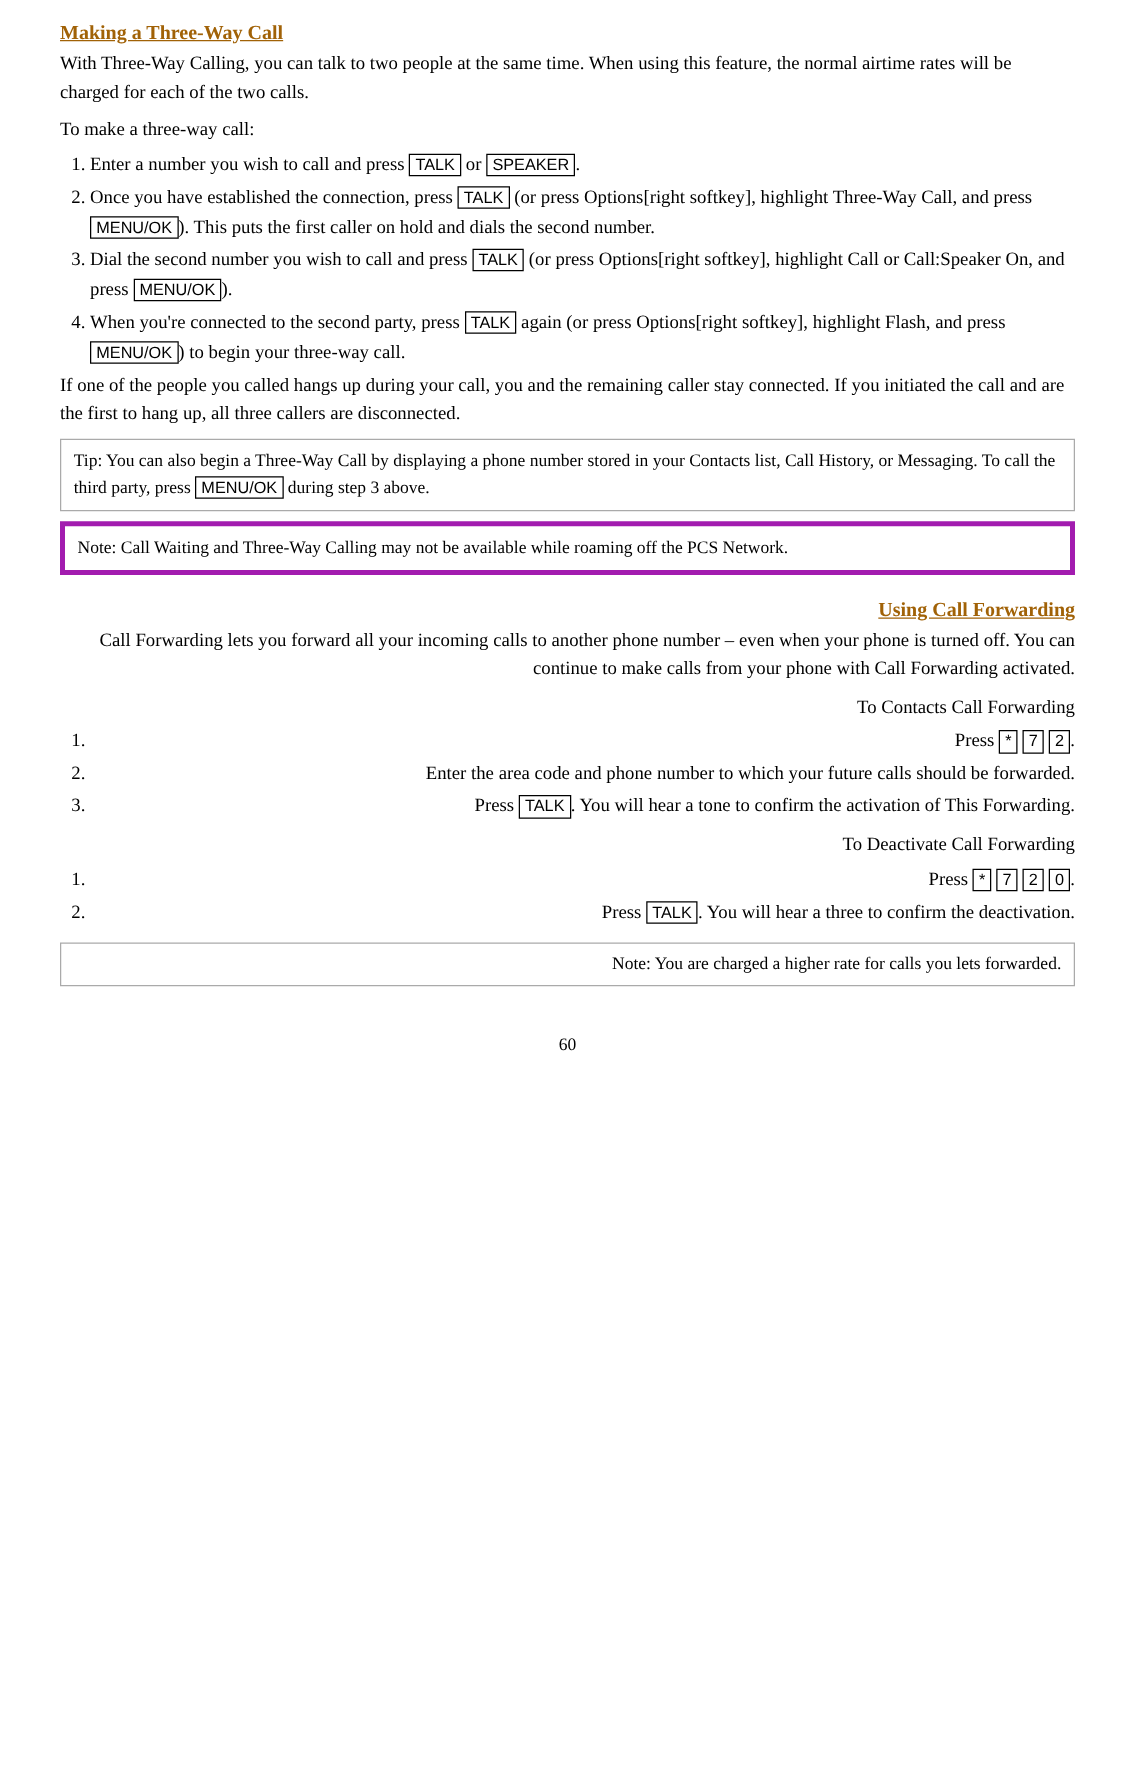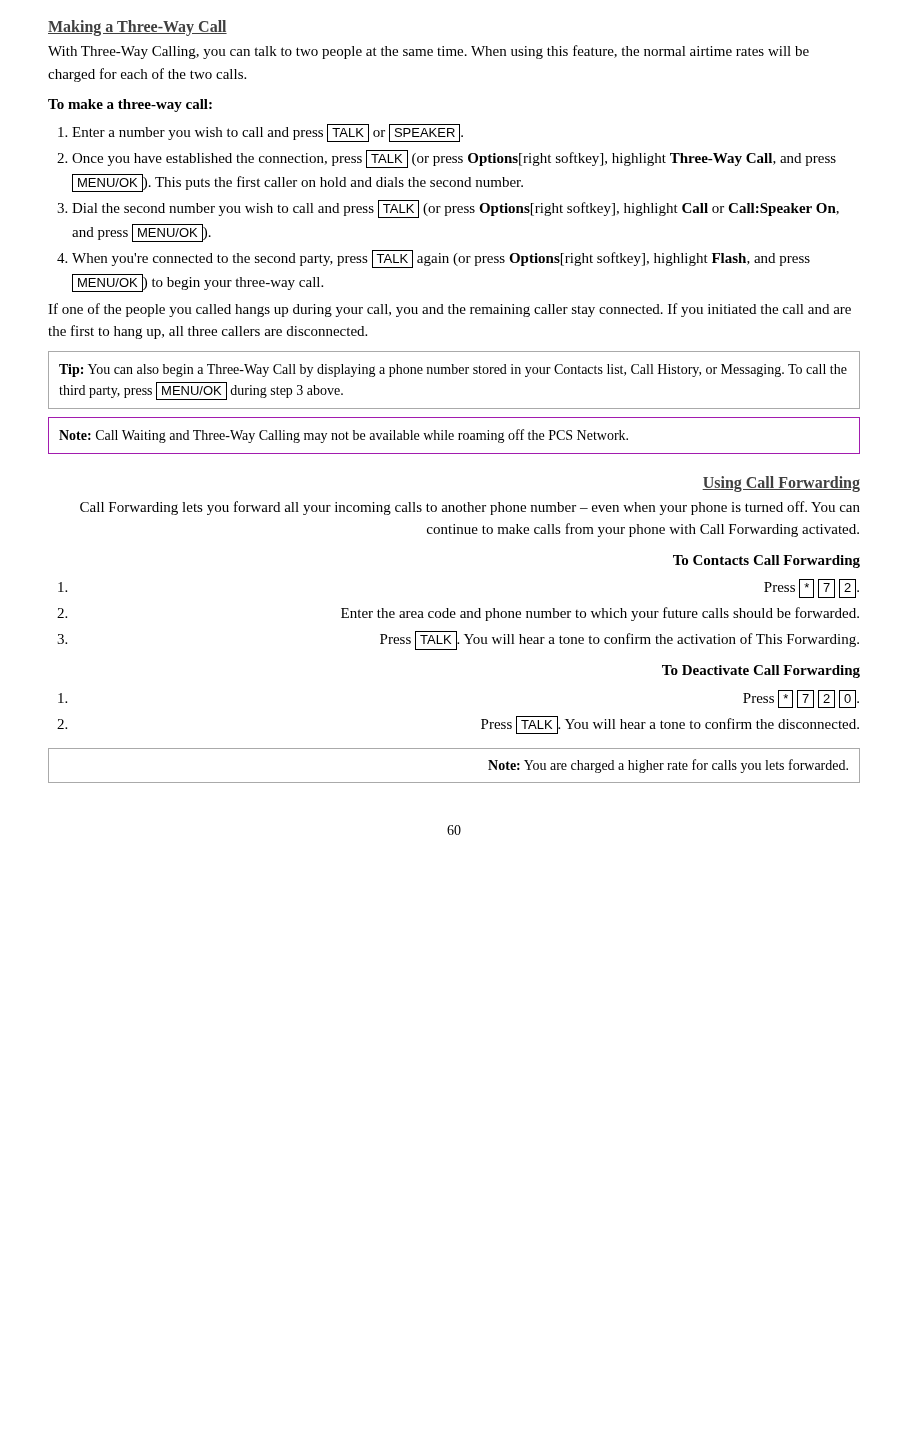--- a/index.html
+++ b/index.html
@@ -6,56 +6,56 @@
     body {
       font-family: Times New Roman, serif;
       font-size: 15px;
       background: #fff;
       color: #000;
       width: 908px;
       min-height: 1430px;
       padding: 18px 48px 18px 48px;
     }
     .section-title {
-      color: #404040;
+      color: #a16207;
       font-weight: bold;
       font-size: 16px;
       text-decoration: underline;
       margin-bottom: 4px;
     }
     p {
       margin-bottom: 4px;
       line-height: 1.5;
     }
     ol {
       margin-left: 24px;
       margin-bottom: 4px;
     }
     ol li {
       line-height: 1.6;
       margin-bottom: 2px;
     }
-    .bold { font-weight: bold; }
+    .bold { font-weight: normal; }
     .kbd {
       border: 1px solid #000;
       padding: 0px 4px;
       font-family: Arial, sans-serif;
       font-size: 13px;
       display: inline-block;
       line-height: 1.3;
     }
     .tip-box {
       border: 1px solid #aaa;
       padding: 7px 10px;
       margin: 8px 0 8px 0;
       font-size: 14px;
       line-height: 1.5;
     }
     .note-box {
-      border: 1px solid #a21caf;
+      border: 4px solid #a21caf;
       padding: 7px 10px;
       margin: 8px 0 12px 0;
       font-size: 14px;
       line-height: 1.5;
     }
     .note-inline-box {
       border: 1px solid #aaa;
       padding: 6px 10px;
       margin: 8px 0 8px 0;
       font-size: 14px;
@@ -115,21 +115,21 @@
     <li>
       <span>Press </span><span class="kbd">TALK</span><span>. You will hear a tone to confirm the activation of This Forwarding.</span>
     </li>
   </ol>
   <p class="bold small-gap">To Deactivate Call Forwarding</p>
   <ol>
     <li>
       <span>Press </span><span class="kbd">*</span> <span class="kbd">7</span> <span class="kbd">2</span> <span class="kbd">0</span><span>.</span>
     </li>
     <li>
-      <span>Press </span><span class="kbd">TALK</span><span>. You will hear a tone to confirm the disconnected.</span>
+      <span>Press </span><span class="kbd">TALK</span><span>. You will hear a three to confirm the deactivation.</span>
     </li>
   </ol>
   <div class="note-inline-box">
     <span class="bold">Note:</span><span> You are charged a higher rate for calls you lets forwarded.</span>
   </div>
 </div>
 
 <div class="page-num">60</div>
 
 </body></html>

